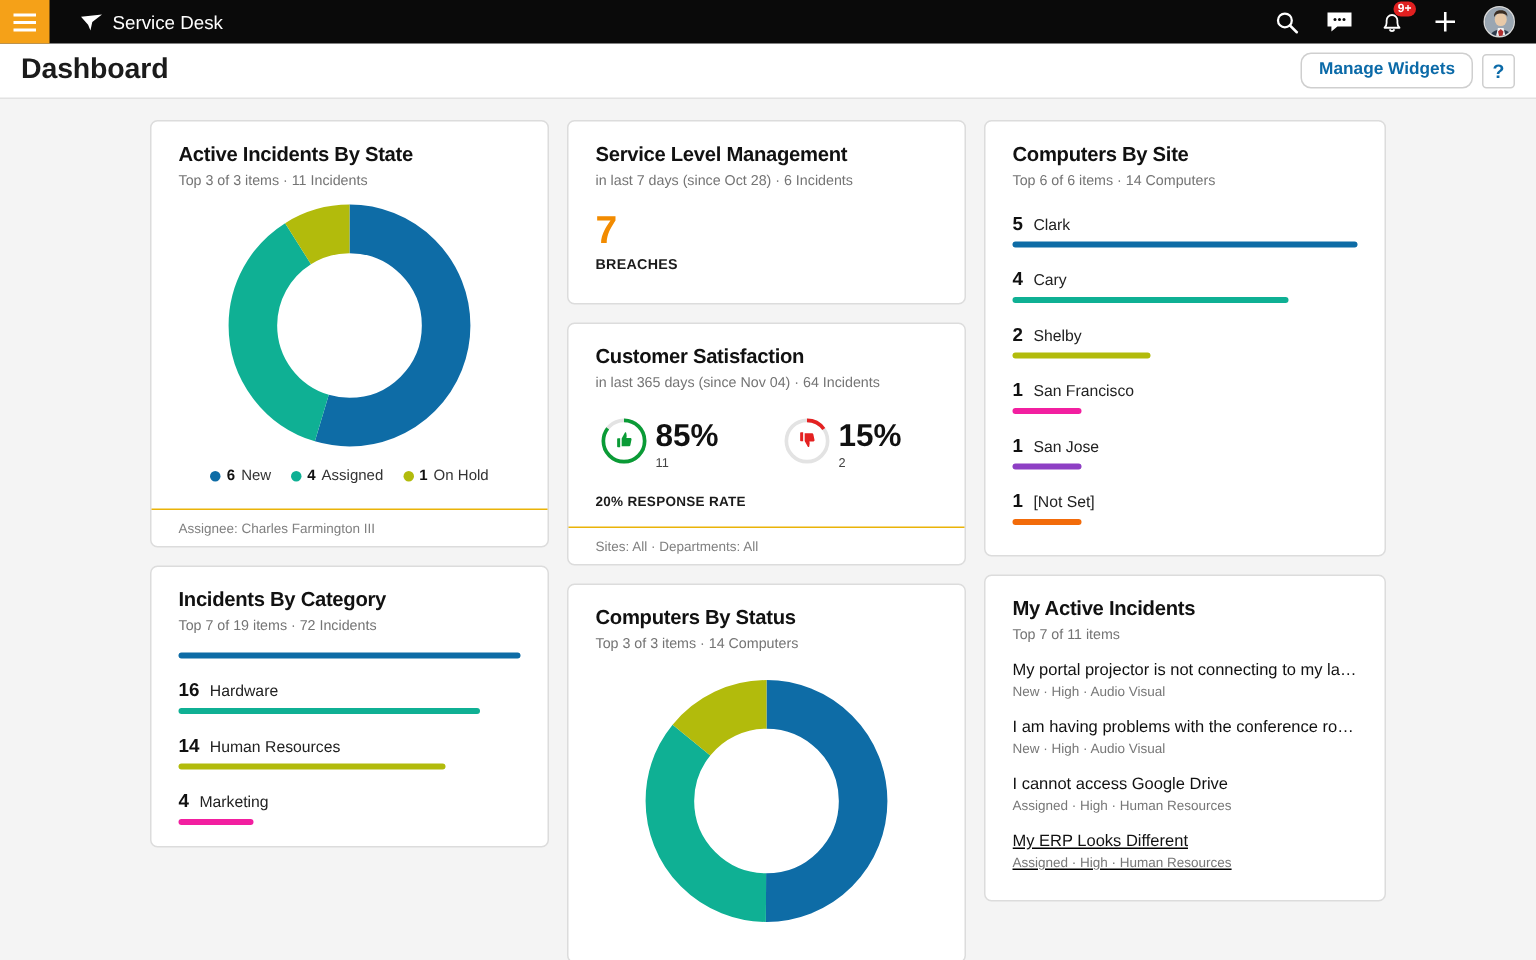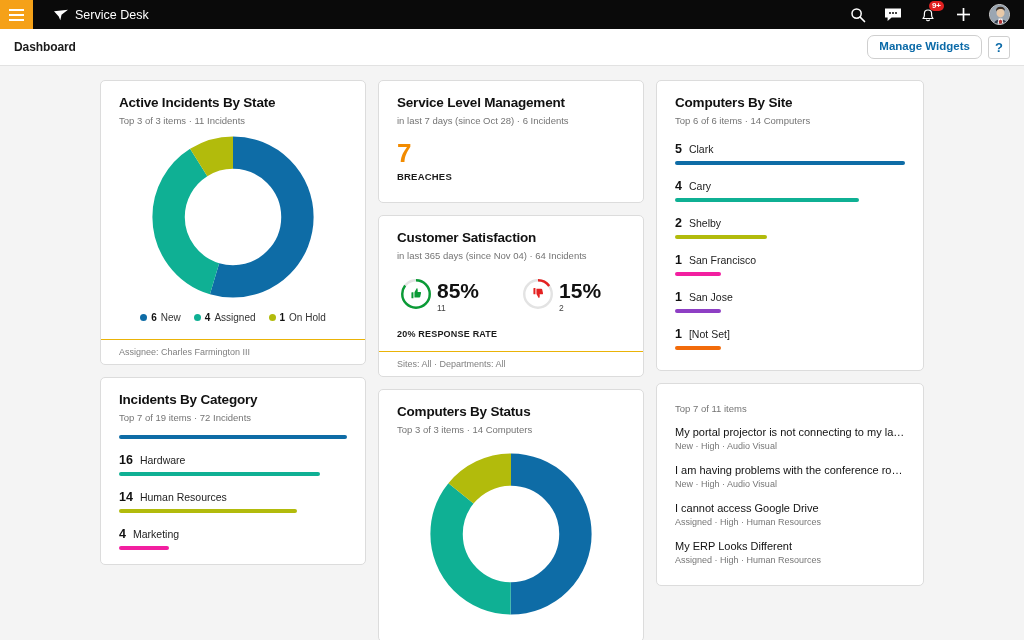--- a/index.html
+++ b/index.html
@@ -46,21 +46,21 @@
     background: #7a8592; overflow: hidden; cursor: pointer;
     border: 1px solid #d8d8d8;
   }
 
   
   .pagehead {
     height: 37px; background: #fff;
     display: flex; align-items: center; padding: 0 14px;
     border-bottom: 1px solid #e2e2e2;
   }
-  .pagetitle { font-size: 12px; font-weight: bold; color: #1b1b1b; letter-spacing: -.1px; }
+  .pagetitle { font-size: 19px; font-weight: bold; color: #1b1b1b; letter-spacing: -.1px; }
   .pagehead-right { margin-left: auto; display: flex; align-items: center; gap: 6px; }
   .btn-outline {
     border: 1px solid #cfcfcf; background: #fff; border-radius: 7px;
     color: #0b6aa8; font-size: 11.5px; font-weight: bold;
     padding: 5px 11px; cursor: pointer; line-height: 1;
   }
   .btn-help {
     border: 1px solid #cfcfcf; background: #fff; border-radius: 3px;
     color: #0b6aa8; font-size: 13px; font-weight: bold;
     width: 22px; height: 23px; cursor: pointer; line-height: 1;
@@ -114,21 +114,21 @@
   .bar-item:last-child { margin-bottom: 2px; }
   .bar-head { display: flex; align-items: baseline; gap: 7px; }
   .bar-val { font-size: 12.5px; font-weight: bold; color: #111; }
   .bar-name { font-size: 10.5px; color: #222; }
   .bar-track { margin-top: 5px; height: 4px; border-radius: 2px; }
   .bar-fill { height: 4px; border-radius: 2px; }
 
   
   .inc-list { margin-top: 12px; }
   .inc { margin-bottom: 13px; }
-  .inc:last-child { margin-bottom: 2px; }
+  .inc:last-child { margin-bottom: 2px; text-decoration: underline; }
   .inc-title {
     font-size: 11px; color: #111; cursor: pointer;
     white-space: nowrap; overflow: hidden; text-overflow: ellipsis;
   }
   .inc-meta { font-size: 9px; color: #777; margin-top: 3px; }
 </style>
 </head>
 <body>
 
 <div class="topbar">
@@ -410,20 +410,21 @@
             <div class="bar-track">
                 <div class="bar-fill" style="width:20%;background:#F26B0A"></div>
               </div>
           </div>
         </div>
       </div>
     </div>
 
     <div class="card">
       <div class="card-body" style="padding-bottom:18px">
+        <div class="card-title">My Active Incidents</div>
         <div class="card-sub">Top 7 of 11 items</div>
         <div class="inc-list">
           <div class="inc">
             <div class="inc-title">My portal projector is not connecting to my laptop</div>
             <div class="inc-meta">New  ·  High  ·  Audio Visual</div>
           </div>
           <div class="inc">
             <div class="inc-title">I am having problems with the conference room ...</div>
             <div class="inc-meta">New  ·  High  ·  Audio Visual</div>
           </div>

